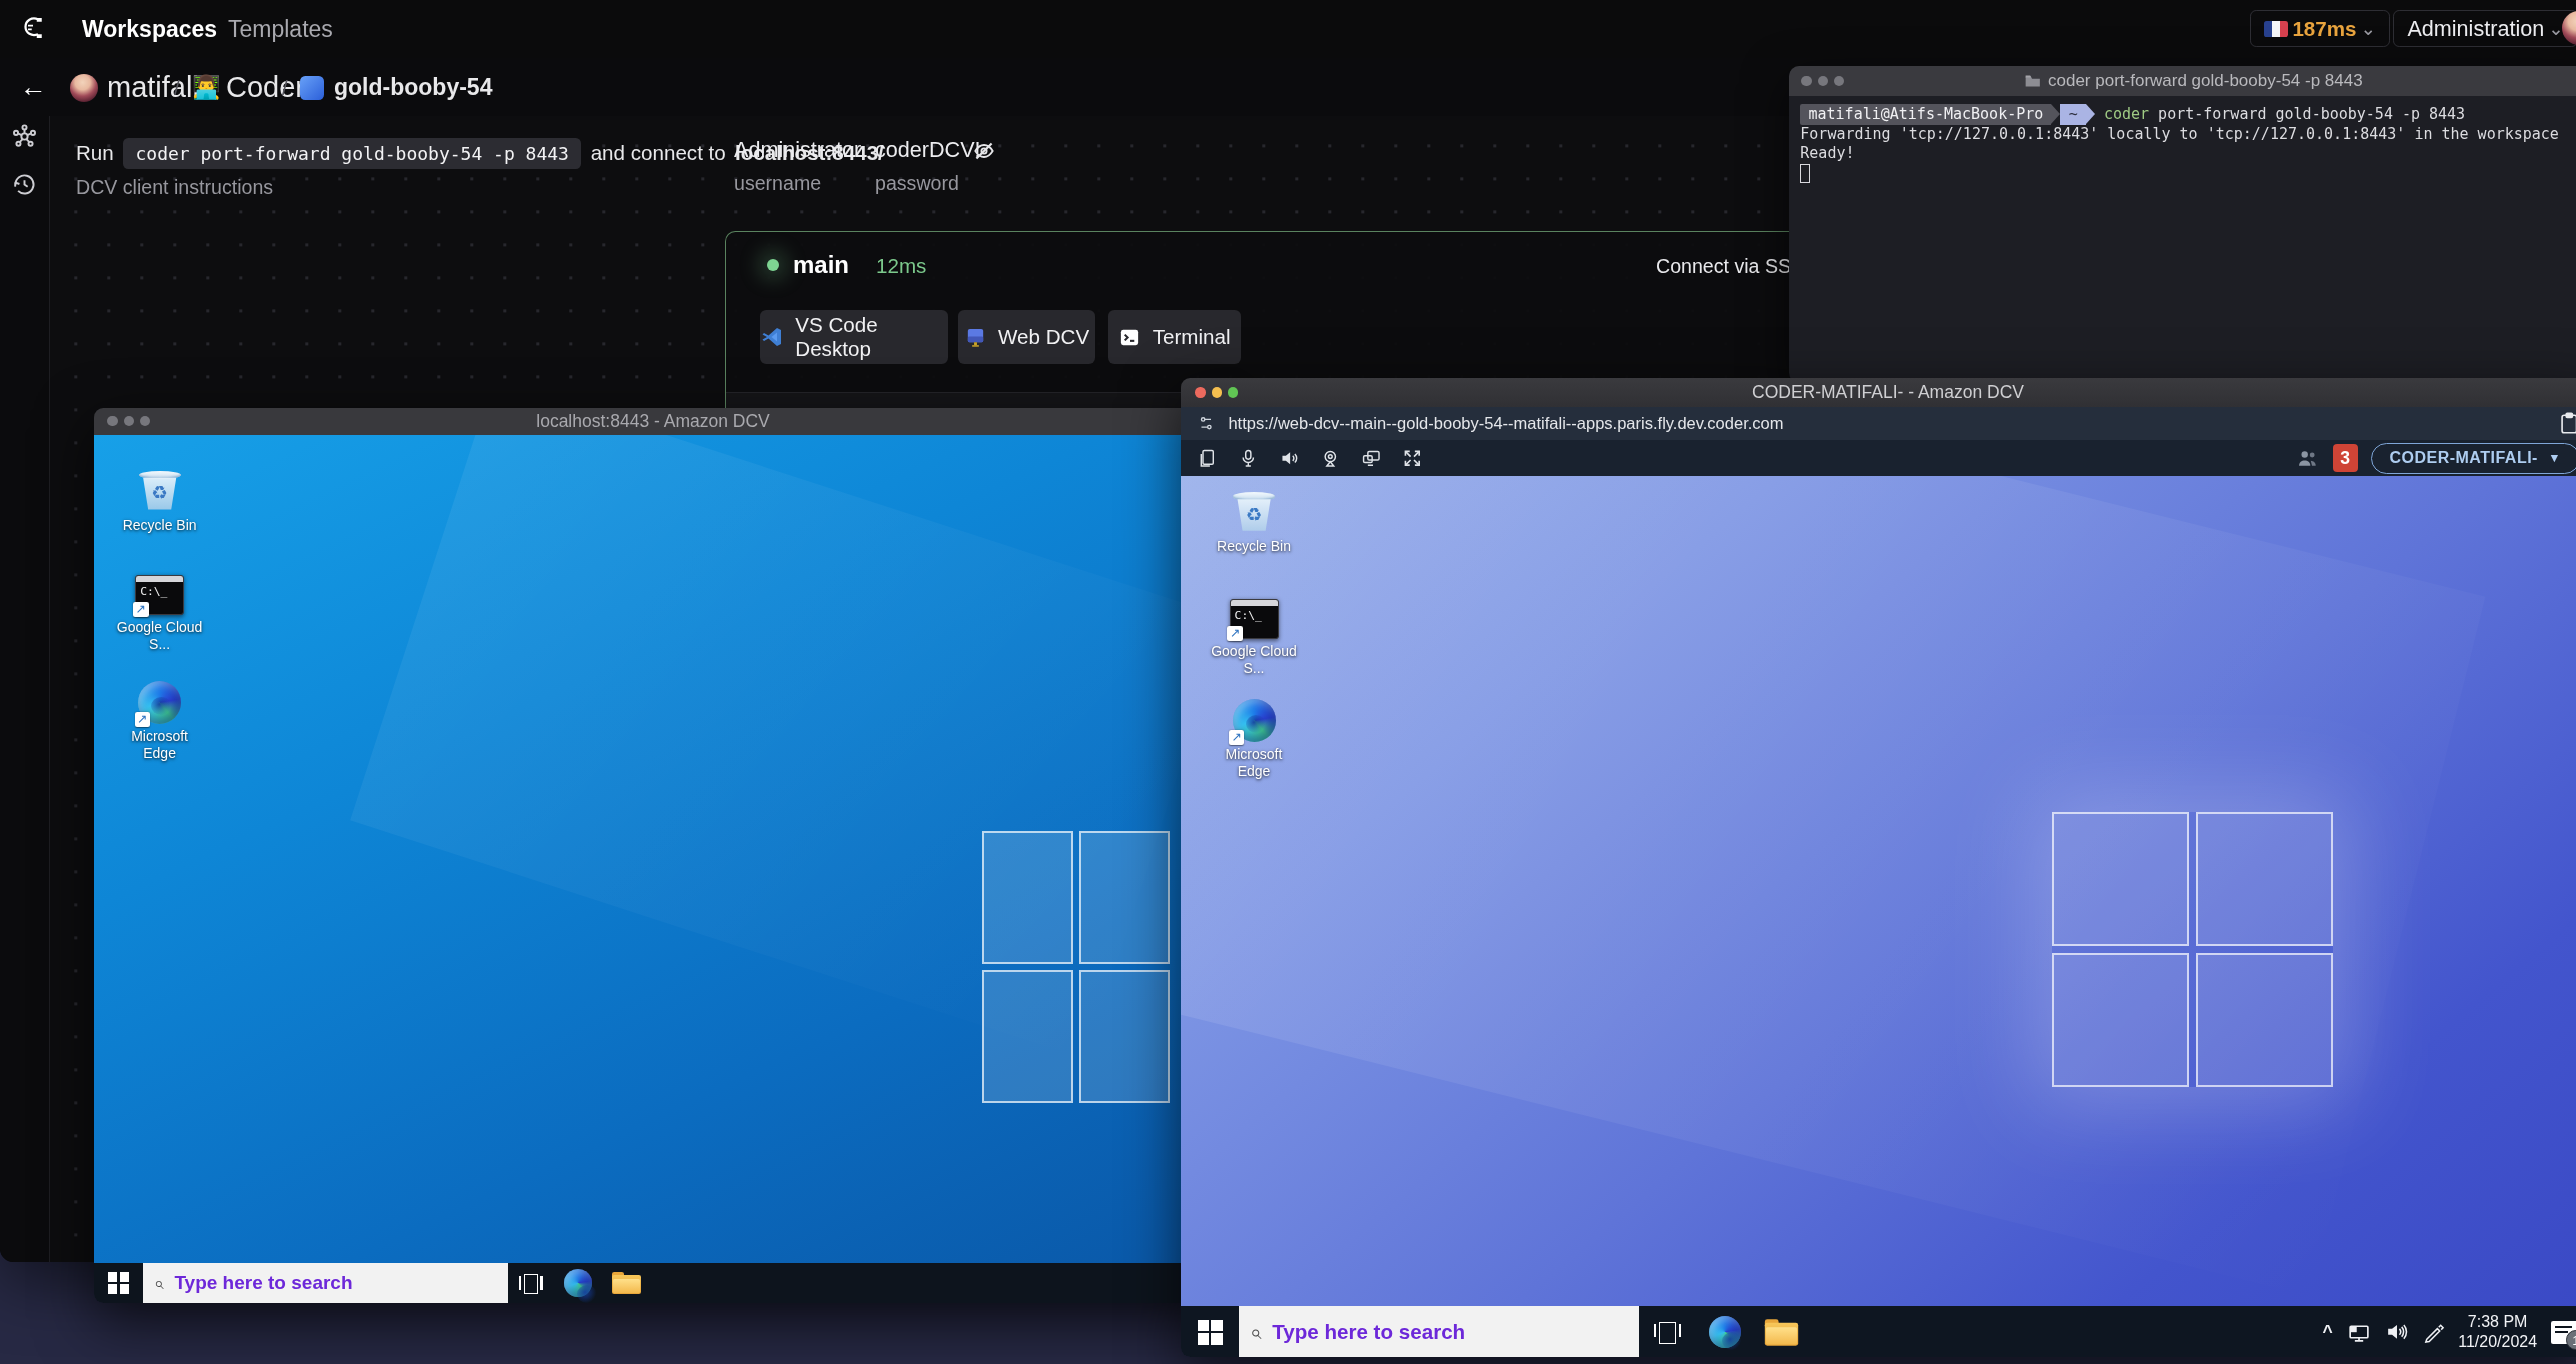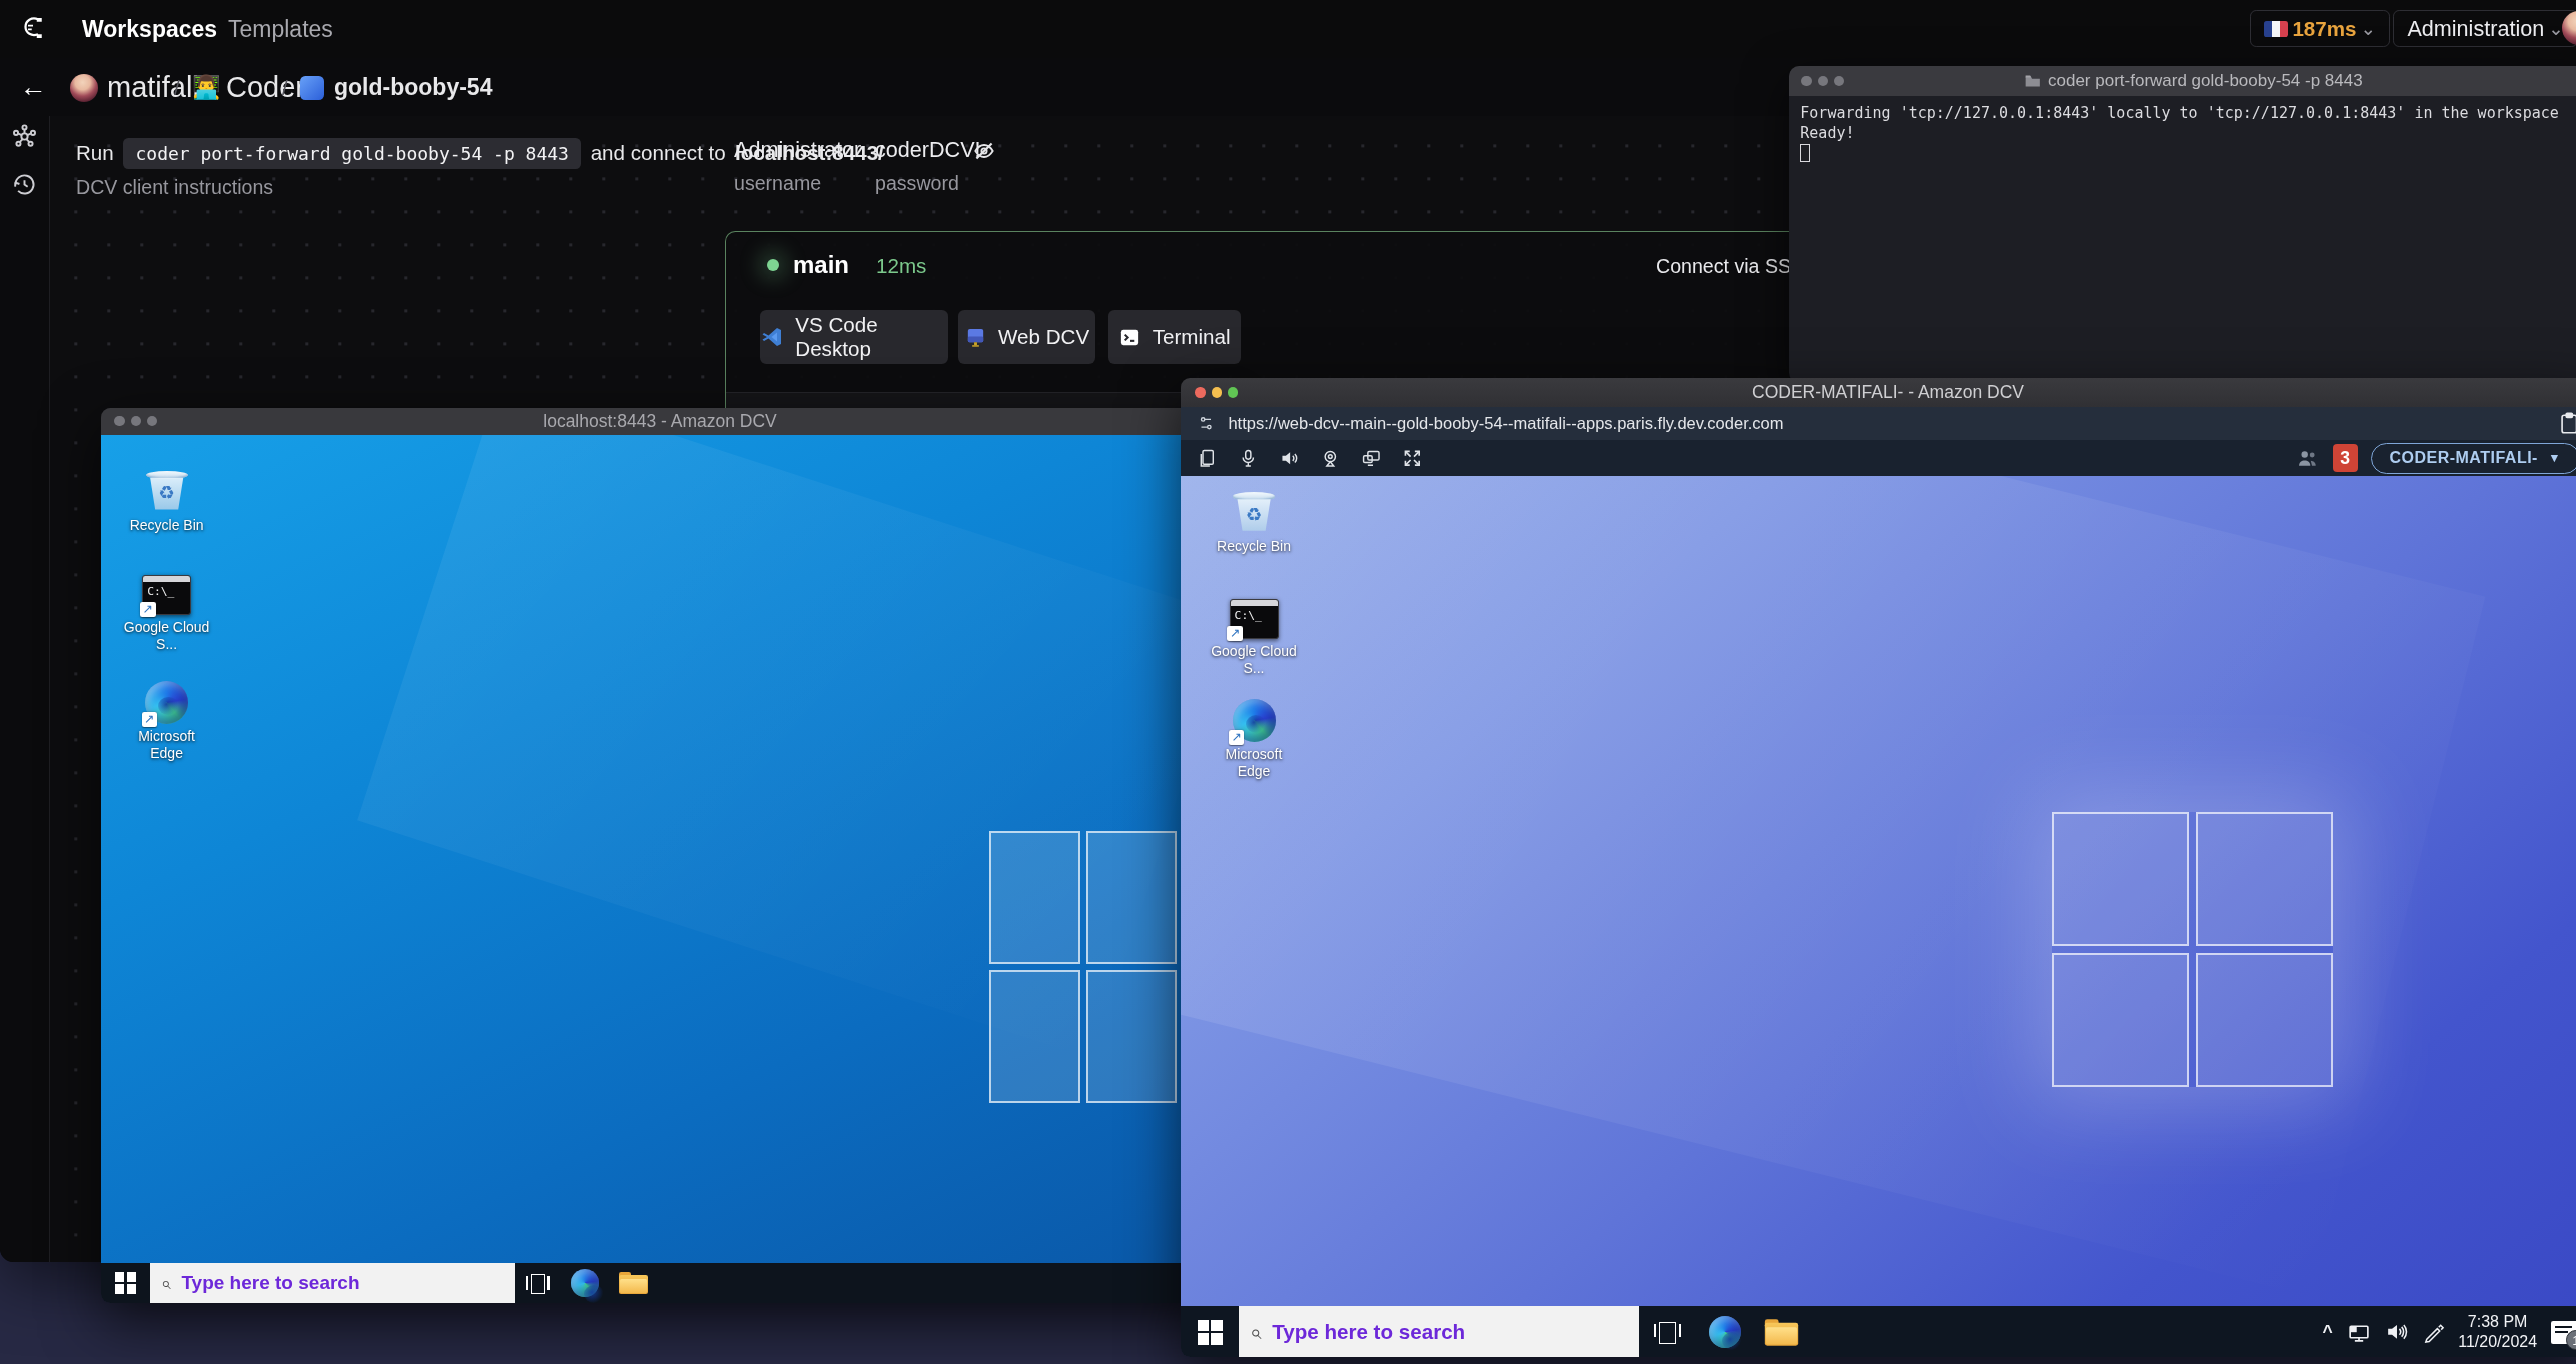--- a/index.html
+++ b/index.html
@@ -260,27 +260,31 @@
       <span class="tl tl-gray" style="left:45px;"></span>
       <span class="term-title">
         <svg width="15.5" height="13.4" viewBox="0 0 24 20">
           <path d="M1 4 h8 l2 3 h12 v12 h-22 z" fill="#8d8d93"></path>
             <path d="M1 2 h7 l2 3 h-9 z" fill="#a4a4aa"></path>
         </svg>
         <span>coder port-forward gold-booby-54 -p 8443</span>
       </span>
     </div>
     <div class="abs term-body">
+      <div>
+        <span class="pseg pl-host">matifali@Atifs-MacBook-Pro</span><span class="pseg pl-arrow1"></span><span class="pseg pl-path">~</span><span class="pseg pl-arrow2"></span>
+        <span class="cmd-green">coder</span><span> port-forward gold-booby-54 -p 8443</span>
+      </div>
       <div>Forwarding 'tcp://127.0.0.1:8443' locally to 'tcp://127.0.0.1:8443' in the workspace</div>
       <div>Ready!</div>
       <div><span class="cursor"></span></div>
     </div>
   </div>
 
-  <div class="abs dcv-win" style="left:101px;top:408px;width:1118px;height:895px;">
+  <div class="abs dcv-win" style="left:94px;top:408px;width:1118px;height:895px;">
     <div class="mac-title" style="position:absolute;left:0;top:0;height:27px;background:#39393d;color:#a9a9ae;">
       <span class="tl tl-gray" style="left:13.4px;top:8.2px;"></span>
       <span class="tl tl-gray" style="left:30px;top:8.2px;"></span>
       <span class="tl tl-gray" style="left:46px;top:8.2px;"></span>
       <span>localhost:8443 - Amazon DCV</span>
     </div>
 
     <div class="abs" style="left:0;top:27px;width:1118px;height:828px;background:linear-gradient(155deg,#17a0e8 0%,#0e86d6 35%,#0b6cc0 70%,#0a58a8 100%);overflow:hidden;">
       <div class="beam" style="left:309px;top:52px;width:773px;height:464px;transform:rotate(18deg);opacity:.5;"></div>
       <div class="wallglyph" style="left:888px;top:396px;width:188px;height:272px;gap:6.2px;">

